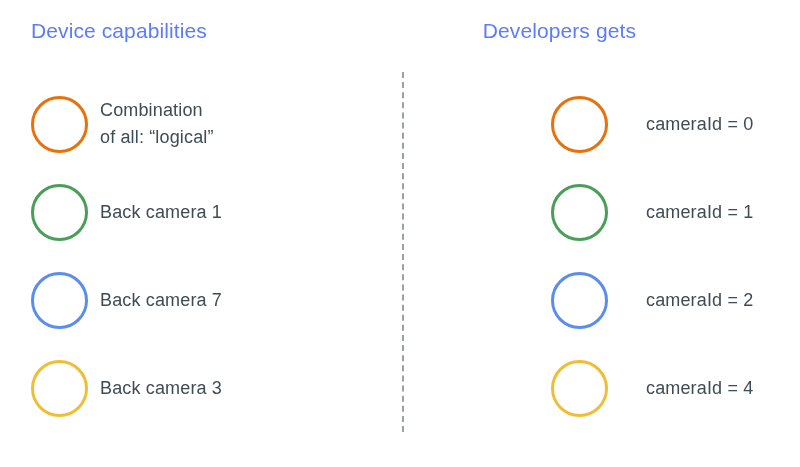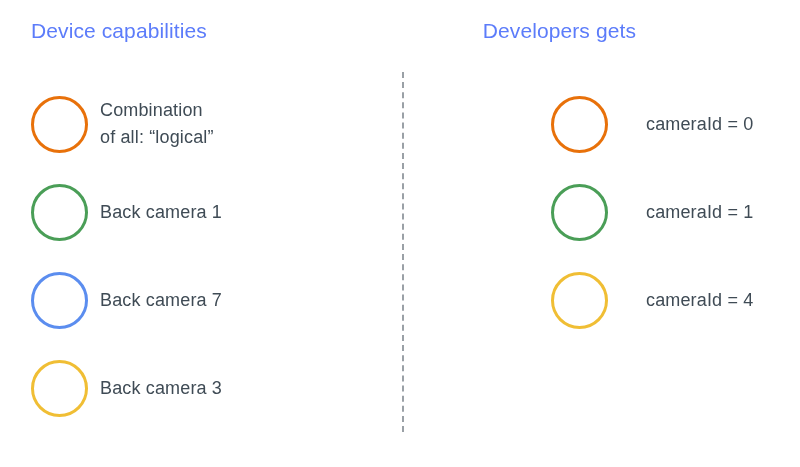--- a/index.html
+++ b/index.html
@@ -118,18 +118,22 @@
   <div class="column" id="column-right">
       <div class="row">
         <div class="circle" style="border-color: rgb(232, 113, 10);"></div>
         <div class="row-label">cameraId = 0</div>
       </div>
       <div class="row">
         <div class="circle" style="border-color: rgb(74, 158, 87);"></div>
         <div class="row-label">cameraId = 1</div>
       </div>
       <div class="row">
+        <div class="circle" style="border-color: rgb(91, 141, 239);"></div>
+        <div class="row-label">cameraId = 2</div>
+      </div>
+      <div class="row">
         <div class="circle" style="border-color: rgb(240, 190, 52);"></div>
         <div class="row-label">cameraId = 4</div>
       </div>
     </div>
 
 </div>
 
 </body></html>

